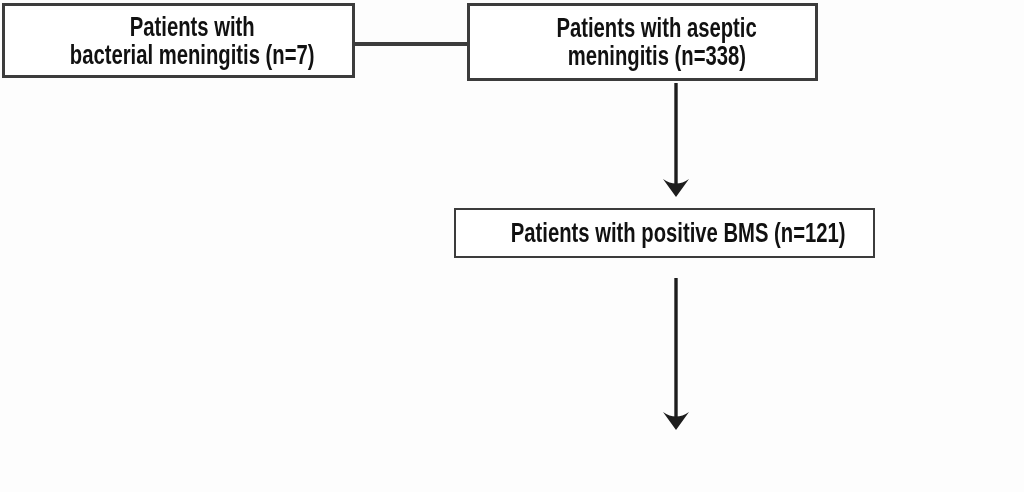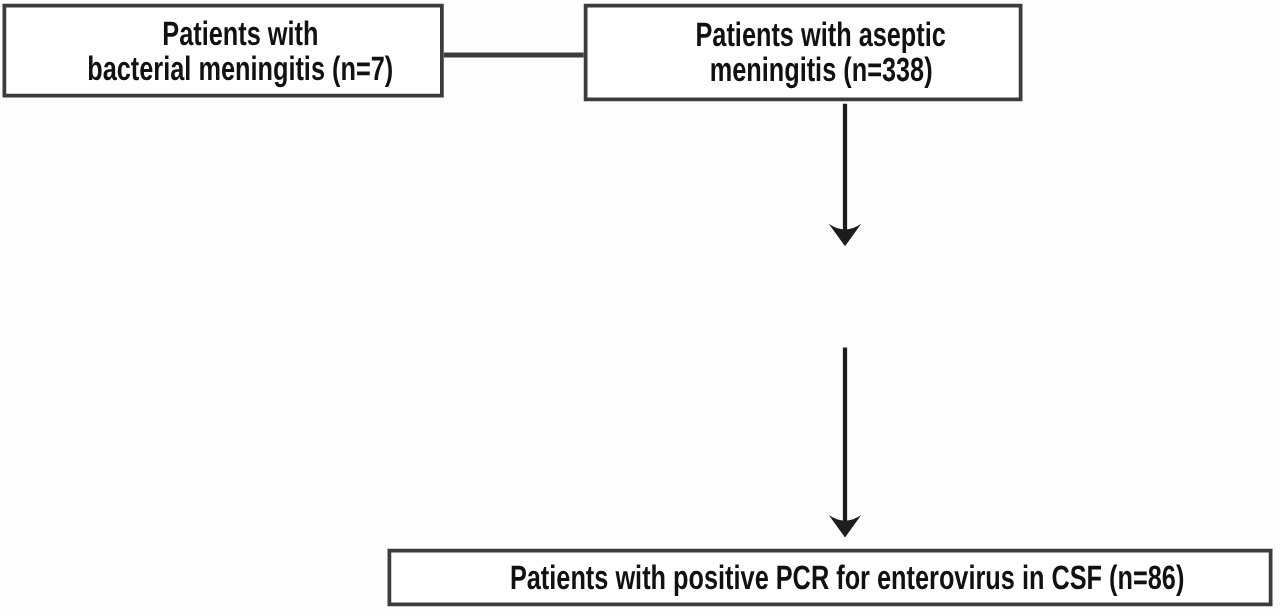--- a/index.html
+++ b/index.html
@@ -71,18 +71,18 @@
   <div class="node node-bacterial">
     <span class="line">Patients with</span>
     <span class="line">bacterial meningitis (n=7)</span>
   </div>
 
   <div class="node node-aseptic">
     <span class="line">Patients with aseptic</span>
     <span class="line">meningitis (n=338)</span>
   </div>
 
+  <div class="node node-bms">
+    <span class="line">Patients with positive BMS (n=121)</span>
+  </div>
 
-  <div class="node node-pcr">
-    <span class="line">Patients with positive PCR for enterovirus in CSF (n=86)</span>
-  </div>
 
 </div>
 
 </body></html>

